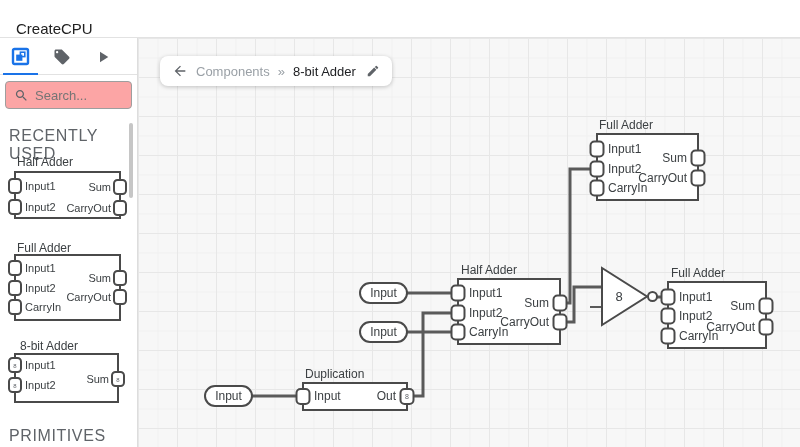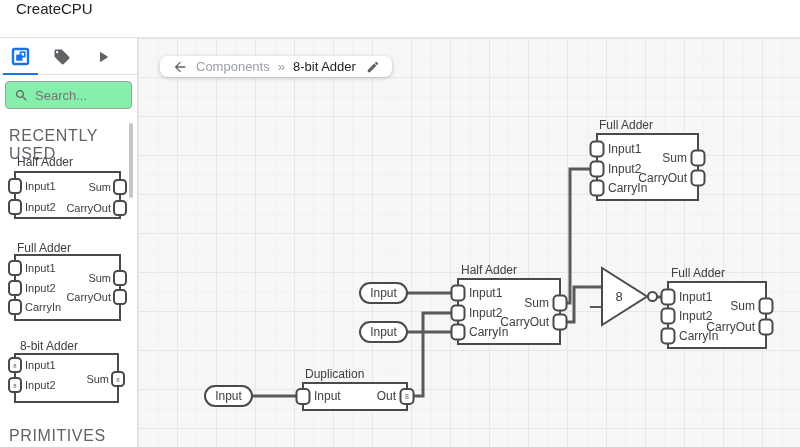--- a/index.html
+++ b/index.html
@@ -2,33 +2,33 @@
 <html><head>
 <meta charset="utf-8">
 <style>
   * { margin:0; padding:0; box-sizing:border-box; }
   html,body { width:800px; height:447px; overflow:hidden; background:#fff;
     font-family:"Liberation Sans", sans-serif; }
   .stage { position:relative; width:800px; height:447px; }
 
   
   .header { position:absolute; left:0; top:0; width:800px; height:38px;
-    background:#fff; border-bottom:1px solid #e2e2e2; display:flex; align-items:flex-start; }
+    background:#fff; border-bottom:1px solid #e2e2e2; display:flex; align-items:flex-end; }
   .header-title { margin-left:16px; font-size:15px; font-weight:500; color:#212121; }
 
   
   .sidebar { position:absolute; left:0; top:38px; width:138px; height:409px;
     background:#fff; border-right:1px solid #ddd; }
   .tabs { position:absolute; left:0; top:0; width:137px; height:37px;
     border-bottom:1px solid #e2e2e2; display:flex; }
   .tab { width:41px; height:37px; display:flex; align-items:center; justify-content:center;
     position:relative; cursor:pointer; }
   .tab-underline { position:absolute; left:3px; bottom:0; width:35px; height:2px; background:#1a73e8; }
   .searchbox { position:absolute; left:5px; top:43px; width:127px; height:28px;
-    border:1px solid #9e9e9e; border-radius:4px; display:flex; align-items:center; background:#86efac; }
+    border:1px solid #9e9e9e; border-radius:4px; display:flex; align-items:center; background:#fca5a5; }
   .searchbox input { border:none; outline:none; width:86px; font-size:13px; color:#424242;
     font-family:"Liberation Sans", sans-serif; background:transparent; }
   .searchbox input::placeholder { color:#757575; }
   .search-ic { margin:0 6px 0 8px; display:flex; }
   .side-section { position:absolute; left:9px; font-size:16px; letter-spacing:.6px;
     color:#5f6368; font-weight:400; }
   .pv-title { position:absolute; left:17px; font-size:12px; color:#3c4043; }
   .pv-svg { position:absolute; left:8px; }
   .scroll-thumb { position:absolute; left:129px; top:85px; width:4px; height:75px;
     background:#c6c6c6; border-radius:2px; }
@@ -38,21 +38,21 @@
     background-color:#f7f7f7;
     background-image:
       linear-gradient(#e7e7e7 1px, transparent 1px),
       linear-gradient(90deg, #e7e7e7 1px, transparent 1px),
       linear-gradient(#f0f0f0 1px, transparent 1px),
       linear-gradient(90deg, #f0f0f0 1px, transparent 1px);
     background-size:39px 39px, 39px 39px, 19.5px 19.5px, 19.5px 19.5px; }
   .circuit { position:absolute; left:0; top:0; }
 
   
-  .breadcrumb { position:absolute; left:22px; top:18px; height:21px; background:#fff;
+  .breadcrumb { position:absolute; left:22px; top:18px; height:30px; background:#fff;
     border-radius:8px; box-shadow:0 1px 4px rgba(0,0,0,.22); display:flex; align-items:center;
     padding:0 12px; gap:8px; z-index:5; }
   .bc-back { display:flex; cursor:pointer; }
   .bc-root { font-size:13px; color:#9aa0a6; }
   .bc-sep { font-size:13px; color:#9aa0a6; }
   .bc-cur { font-size:13px; color:#202124; font-weight:500; }
   .bc-edit { display:flex; margin-left:2px; cursor:pointer; }
 
   
   .box { fill:#fff; stroke:#4a4a4a; stroke-width:2; }

